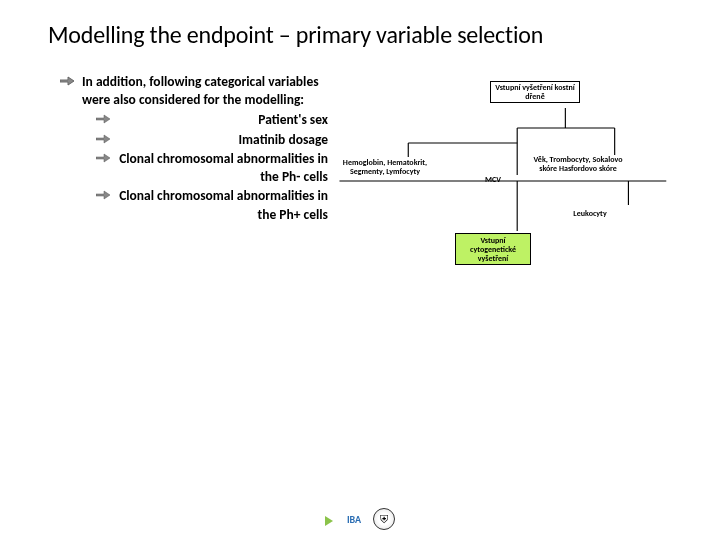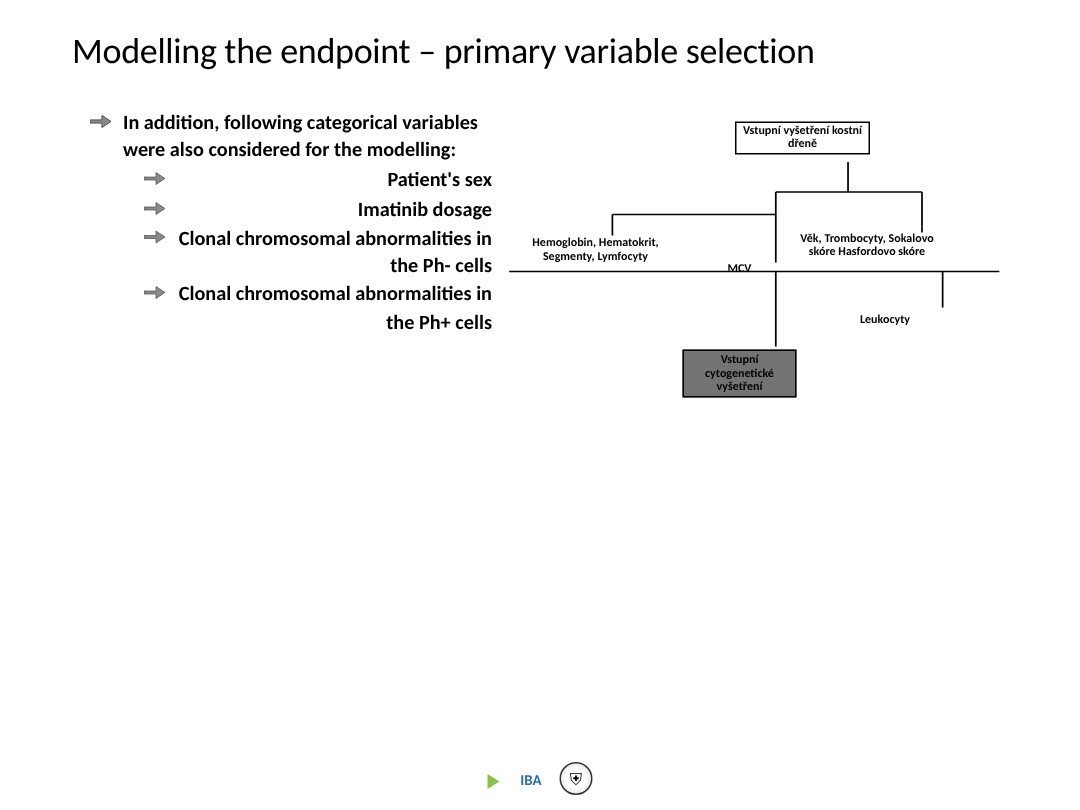--- a/index.html
+++ b/index.html
@@ -11,25 +11,25 @@
   .arrow-icon { position: absolute; left: 0; top: 2px; width: 14px; height: 12px; }
   .two-col { display: flex; gap: 0; }
   .left-col { flex: 0 0 280px; }
   .right-col { flex: 1; position: relative; }
   .sub-list { list-style: none; padding-left: 14px; margin-top: 2px; text-align: right; }
   .sub-list > li { position: relative; padding-left: 22px; font-size: 13.5px; font-weight: 600; line-height: 1.35; margin-bottom: 1px; }
   .sub-list .arrow-icon { top: 2px; }
   .dendro { position: relative; width: 100%; height: 200px; font-size: 8px; font-weight: 700; text-align: center; }
   .dnode { position: absolute; line-height: 1.1; }
   .dn-top { left: 162px; top: 8px; width: 90px; }
-  .dn-hemo { left: 20px; top: 85px; width: 98px; }
+  .dn-hemo { left: 8px; top: 85px; width: 98px; }
   .dn-mcv { left: 150px; top: 102px; width: 30px; }
   .dn-vek { left: 205px; top: 82px; width: 90px; }
   .dn-leuk { left: 237px; top: 136px; width: 50px; }
-  .dn-cyto { left: 127px; top: 160px; width: 76px; border: 1px solid #000; background: #737373; padding: 2px 1px; }
+  .dn-cyto { left: 127px; top: 160px; width: 76px; border: 1px solid #000; background: #bef264; padding: 2px 1px; }
   .dn-top-box { border: 1px solid #000; background: #fff; padding: 1px; }
   .footer-logos { position: absolute; bottom: 10px; left: 50%; transform: translateX(-50%); display: flex; align-items: center; gap: 0; }
   .logo-iba { width: 48px; height: 22px; display: flex; align-items: center; justify-content: center; font-size: 10px; font-weight: 700; color: #2a6db3; position: relative; }
   .logo-iba::before { content: ""; position: absolute; left: 0; top: 8px; width: 0; height: 0; border-left: 8px solid #8bc34a; border-top: 5px solid transparent; border-bottom: 5px solid transparent; }
   .logo-iba-text { margin-left: 10px; }
   .logo-uni { width: 22px; height: 22px; border-radius: 50%; border: 1px solid #333; display: flex; align-items: center; justify-content: center; font-size: 11px; background: radial-gradient(circle,#fff 40%,#ddd 100%); }
   svg.dlines { position: absolute; left: 0; top: 0; width: 100%; height: 100%; }
 </style>
 </head>
 <body>

